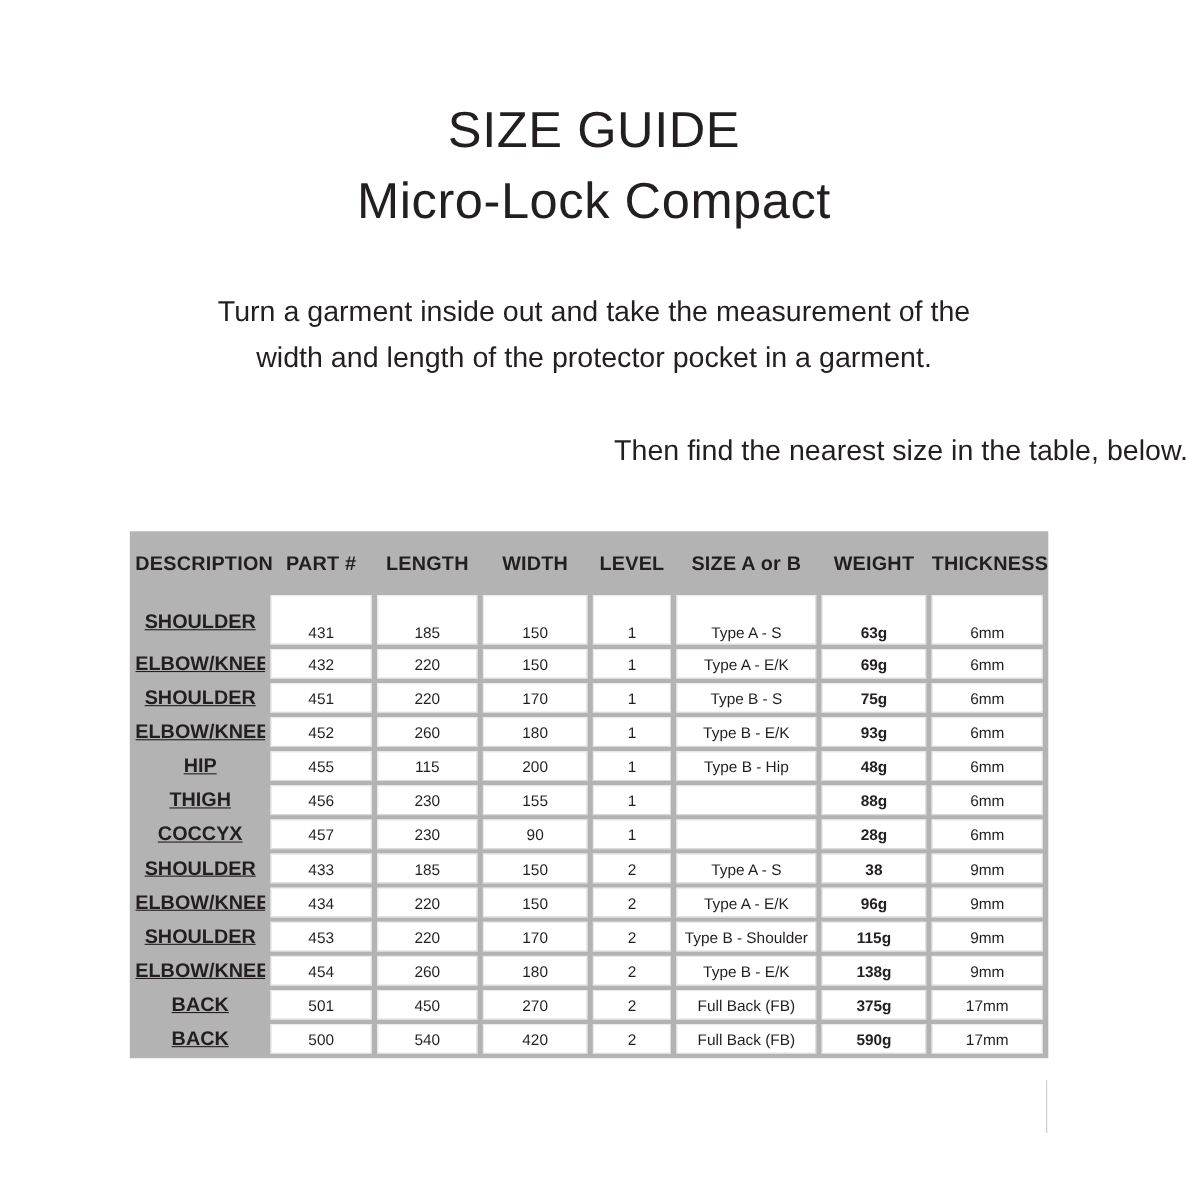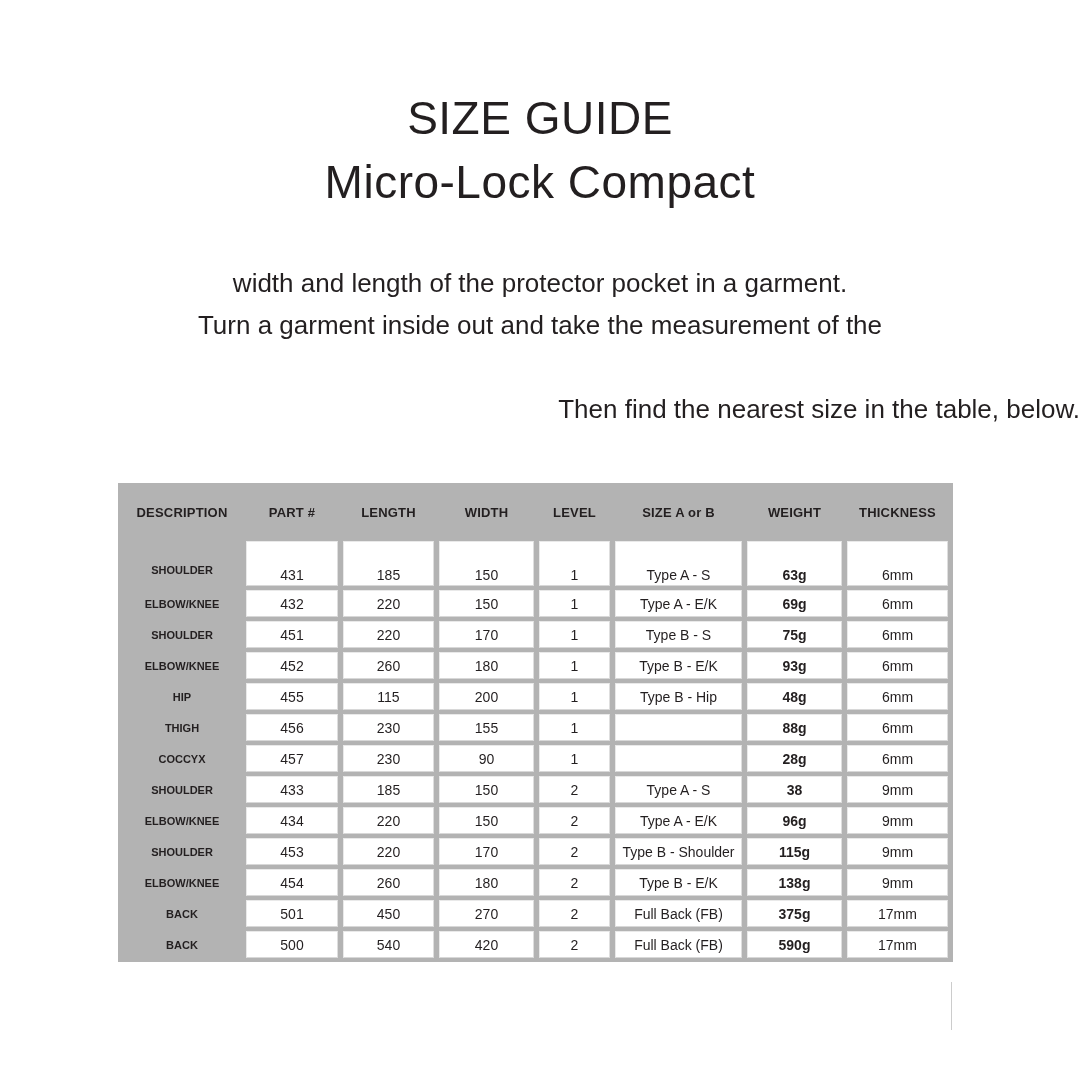--- a/index.html
+++ b/index.html
@@ -28,34 +28,34 @@
   .table-wrap {
     position: absolute; left: 118px; top: 483px; width: 835px;
     background: #b3b3b3;
   }
   table.size-table {
     width: 835px; table-layout: fixed;
     border-collapse: separate; border-spacing: 5px 4px;
     background: #b3b3b3;
   }
   table.size-table th {
-    height: 50px; font-size: 13px; font-weight: 700;
+    height: 50px; font-size: 18px; font-weight: 700;
     text-align: center; vertical-align: middle; color: #231f20;
     background: transparent; letter-spacing: 0.2px;
   }
   table.size-table td {
     height: 27px; font-size: 14px; font-weight: 400;
     text-align: center; vertical-align: middle; color: #231f20;
     background: #ffffff; border: 1px solid #e9e9e9;
     border-bottom-color: #d8d8d8; border-right-color: #dedede;
     overflow: hidden; white-space: nowrap;
   }
   table.size-table td:first-child {
     background: transparent; border: none;
-    font-size: 11px; font-weight: 700;
+    font-size: 18px; font-weight: 700; text-decoration: underline;
   }
   table.size-table td:nth-child(7) { font-weight: 700; }
   table.size-table tbody tr:first-child td {
     height: 45px; vertical-align: bottom; padding-bottom: 2px;
   }
   table.size-table tbody tr:first-child td:first-child {
     vertical-align: bottom; padding-bottom: 10px;
   }
 
   .edge-line {
@@ -67,22 +67,22 @@
 <body>
 
 <div class="canvas">
 
   <div class="page-title">
     <div>SIZE GUIDE</div>
     <div>Micro-Lock Compact</div>
   </div>
 
   <div class="intro">
+    <div>Turn a garment inside out and take the measurement of the</div>
     <div>width and length of the protector pocket in a garment.</div>
-    <div>Turn a garment inside out and take the measurement of the</div>
   </div>
 
   <div class="intro-then">Then find the nearest size in the table, below.</div>
 
   <div class="table-wrap">
     <table class="size-table">
       <colgroup>
         <col style="width:118px">
           <col style="width:92px">
           <col style="width:91px">

